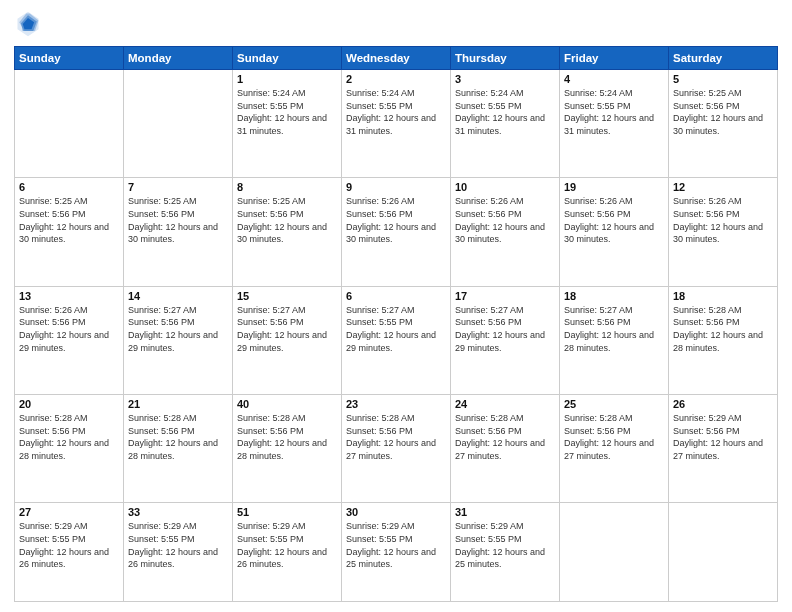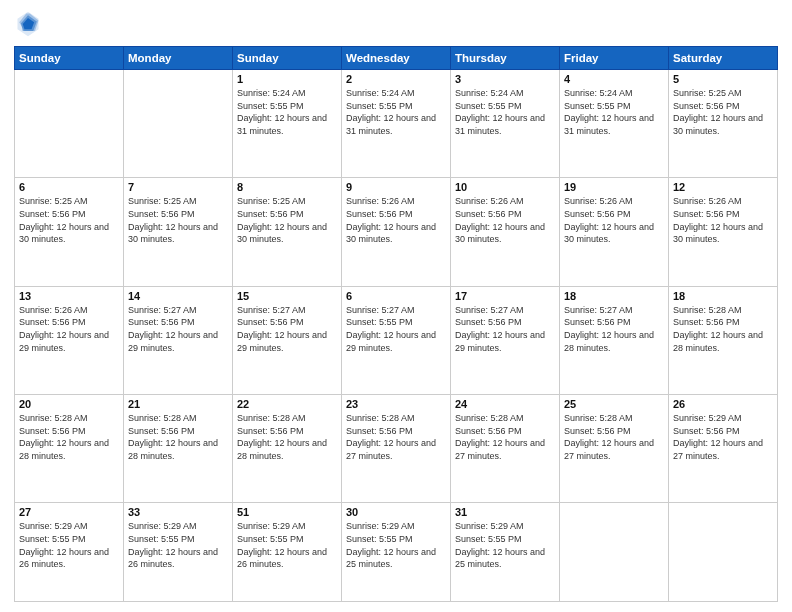--- a/index.html
+++ b/index.html
@@ -262,21 +262,21 @@
 Sunset: 5:56 PM
 Daylight: 12 hours and 28 minutes.</div>
           </td>
           <td>
             <span class="day-num">21</span>
             <div class="day-info" style="white-space: pre-line;">Sunrise: 5:28 AM
 Sunset: 5:56 PM
 Daylight: 12 hours and 28 minutes.</div>
           </td>
           <td>
-            <span class="day-num">22</span>
+            <span class="day-num">40</span>
             <div class="day-info" style="white-space: pre-line;">Sunrise: 5:28 AM
 Sunset: 5:56 PM
 Daylight: 12 hours and 28 minutes.</div>
           </td>
           <td>
             <span class="day-num">23</span>
             <div class="day-info" style="white-space: pre-line;">Sunrise: 5:28 AM
 Sunset: 5:56 PM
 Daylight: 12 hours and 27 minutes.</div>
           </td>

